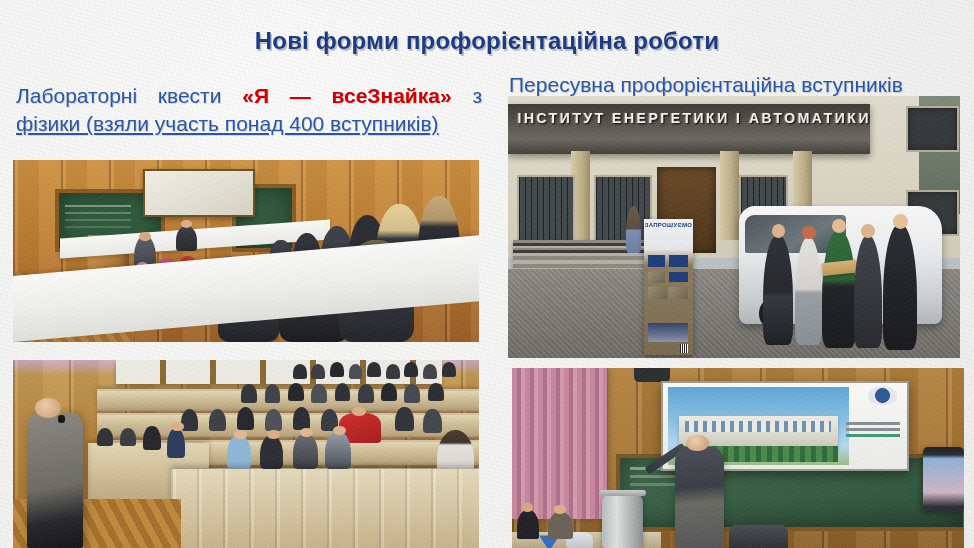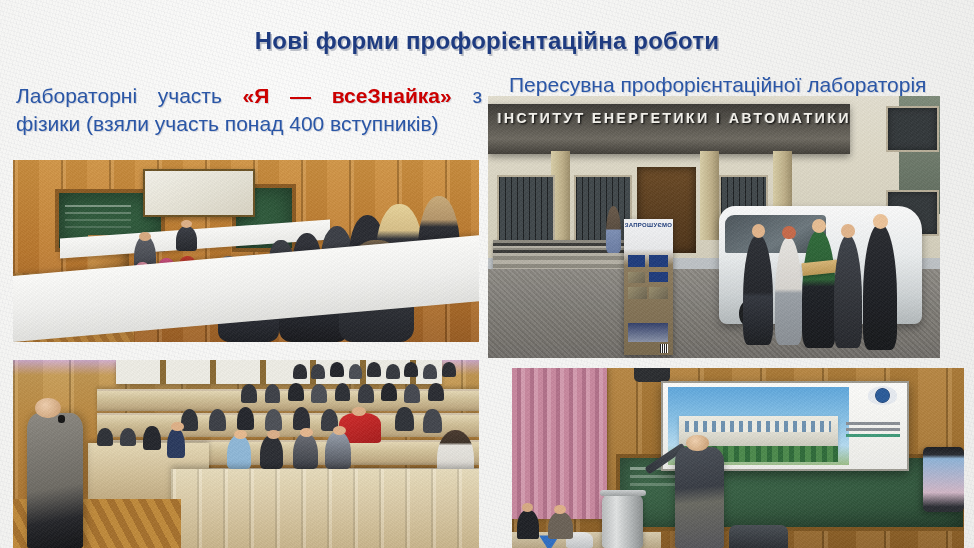--- a/index.html
+++ b/index.html
@@ -33,38 +33,38 @@
   }
 
   
   .left-text{
     position:absolute;left:16px;top:82px;width:466px;
     font-size:21px;line-height:28px;
     color:#2a56a6;
     text-shadow:1px 1px 0 rgba(170,175,190,.45);
   }
   .left-text .l1{display:block;text-align:justify;text-align-last:justify;white-space:nowrap;}
-  .left-text .l2{display:block;}
+  .left-text .l2{display:block;text-decoration:underline;}
   .hl{color:#cc0000;font-weight:bold;}
 
   
   .right-header{
     position:absolute;left:509px;top:72px;width:460px;
     font-size:21px;line-height:26px;
     color:#2a56a6;
     text-shadow:1px 1px 0 rgba(170,175,190,.45);
     white-space:nowrap;
   }
 
   
   .photo{position:absolute;overflow:hidden;background:#ddd;}
   .photo .sc{position:absolute;inset:0;}
 
   #photo-lecture-hall-screen{left:13px;  top:160px; width:466px; height:182px;}
-  #photo-mobile-lab-van{    left:488px; top:96px;  width:452px; height:262px;}
+  #photo-mobile-lab-van{    left:508px; top:96px;  width:452px; height:262px;}
   #photo-lecture-hall-crowd{left:13px;  top:360px; width:466px; height:188px;}
   #photo-lecturer-screen{   left:512px; top:368px; width:452px; height:180px;}
 
   
   .wood-wall{
     position:absolute;inset:0;
     background:
       repeating-linear-gradient(91deg,
         rgba(0,0,0,.16) 0 1.5px,
         rgba(255,255,255,.10) 1.5px 4px,
@@ -349,25 +349,25 @@
   }
 </style>
 </head>
 <body>
 
 <div class="slide">
 
   <div class="title">Нові форми профорієнтаційна роботи</div>
 
   <div class="left-text">
-    <span class="l1"><span>Лабораторні  участь  </span><span class="hl">«Я — всеЗнайка»</span><span>  з</span></span>
+    <span class="l1"><span>Лабораторні  квести  </span><span class="hl">«Я — всеЗнайка»</span><span>  з</span></span>
     <span class="l2">фізики (взяли участь понад 400 вступників)</span>
   </div>
 
-  <div class="right-header">Пересувна профорієнтаційної лабораторія</div>
+  <div class="right-header">Пересувна профорієнтаційна вступників</div>
 
   <div class="photo p1" id="photo-lecture-hall-screen">
     <div class="sc">
       <div class="wood-wall"></div>
       <div class="chalkboard cb-left">
         <div class="cb-scribble"></div>
       </div>
       <div class="chalkboard cb-right"></div>
       <div class="proj-screen"></div>
       <div class="desk-wood"></div>

